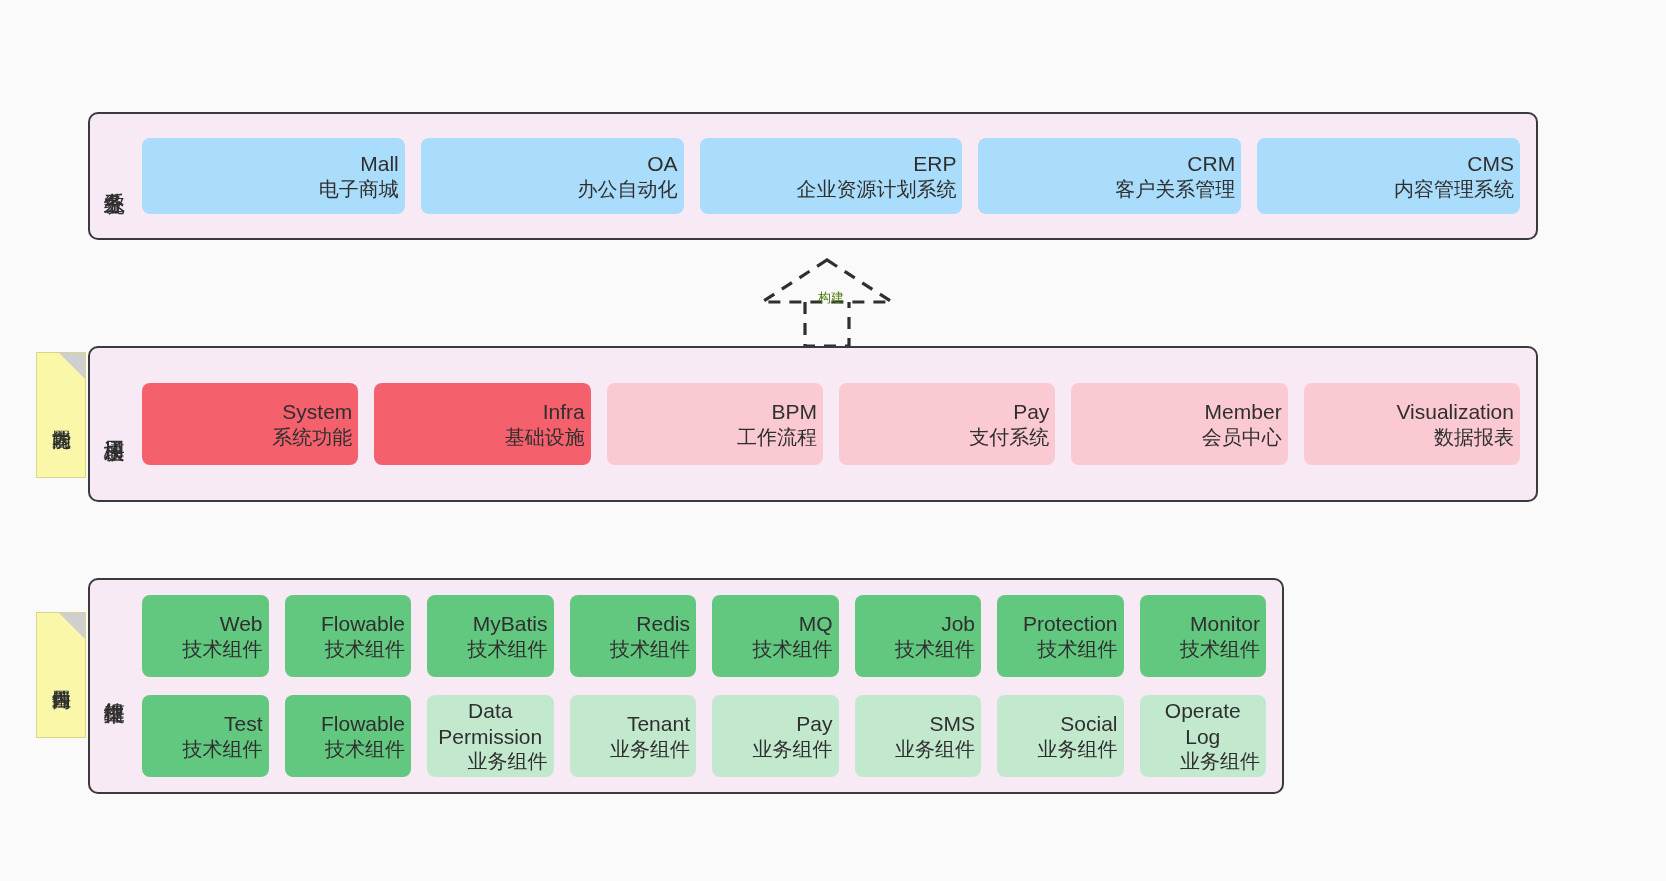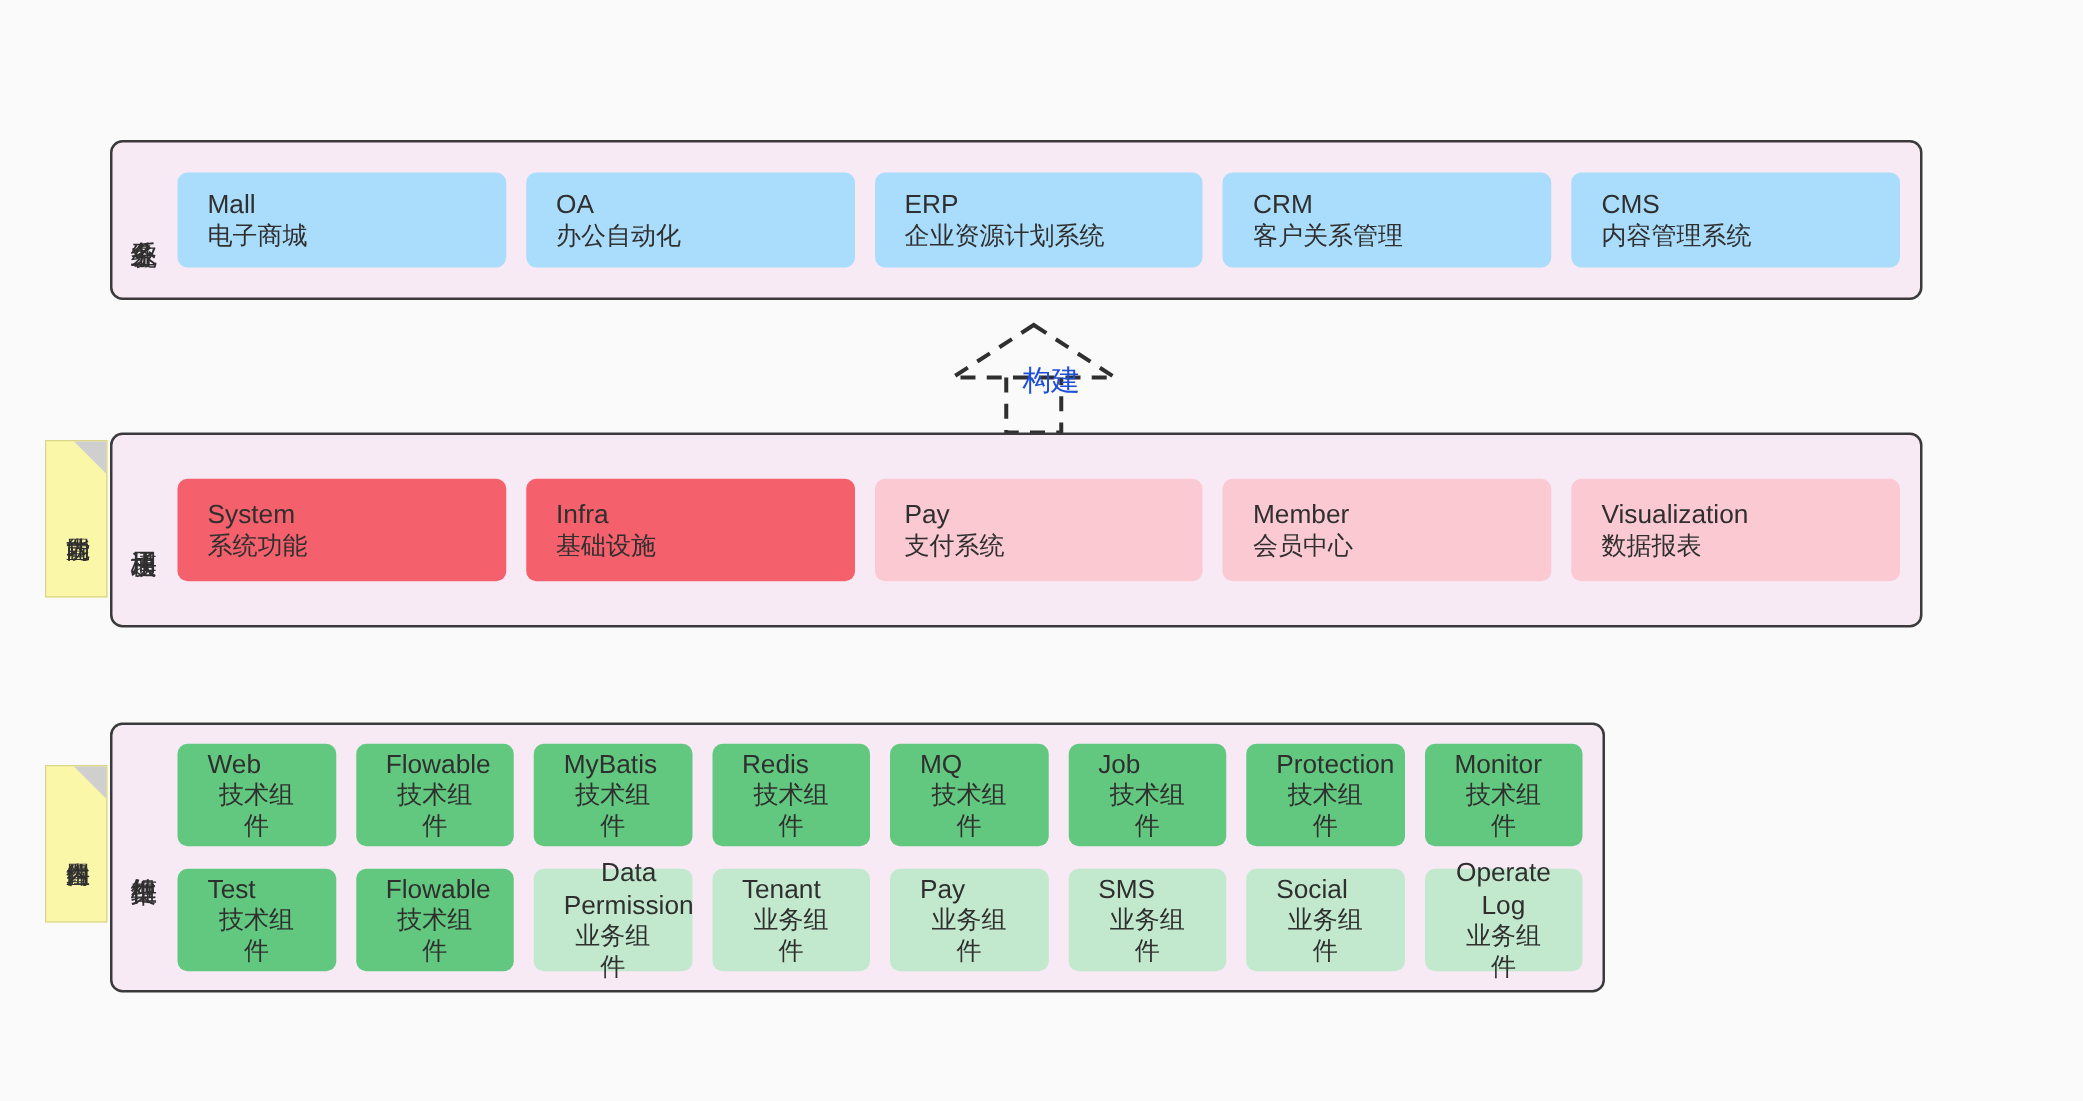--- a/index.html
+++ b/index.html
@@ -60,25 +60,25 @@
     gap: 16px;
   }
 
   
   .card {
     flex: 1 1 0;
     min-width: 0;
     border-radius: 8px;
     display: flex;
     flex-direction: column;
-    align-items: flex-start;
+    align-items: flex-end;
     justify-content: center;
     text-align: center;
     line-height: 1.22;
-    padding: 4px 24px;
+    padding: 4px 6px;
     box-sizing: border-box;
   }
   .card .t1 { font-size: 21px; }
   .card .t2 { font-size: 20px; }
 
   .card.blue       { background: #aadcfb; }
   .card.red        { background: #f4606c; }
   .card.pink       { background: #fbc9d2; }
   .card.green      { background: #62c униform; }
   .card.green      { background: #62c87f; }
@@ -117,22 +117,22 @@
     border-width: 0 26px 26px 0;
     border-color: transparent #cfcfcf transparent transparent;
   }
 
   
   .arrow {
     position: absolute;
   }
   .arrow-label {
     position: absolute;
-    font-size: 23px;
-    color: #1d4ed8;
+    font-size: 13px;
+    color: #4d7c0f;
     background: transparent;
     white-space: nowrap;
   }
 </style>
 </head>
 <body>
 
 <div id="canvas">
 
   <div class="layer" id="layer-business" style="left:88px; top:112px; width:1450px; height:128px;">
@@ -183,20 +183,24 @@
       <div class="row">
         <div class="card red">
           <span class="t1">System</span>
           <span class="t2">系统功能</span>
         </div>
         <div class="card red">
           <span class="t1">Infra</span>
           <span class="t2">基础设施</span>
         </div>
         <div class="card pink">
+          <span class="t1">BPM</span>
+          <span class="t2">工作流程</span>
+        </div>
+        <div class="card pink">
           <span class="t1">Pay</span>
           <span class="t2">支付系统</span>
         </div>
         <div class="card pink">
           <span class="t1">Member</span>
           <span class="t2">会员中心</span>
         </div>
         <div class="card pink">
           <span class="t1">Visualization</span>
           <span class="t2">数据报表</span>

